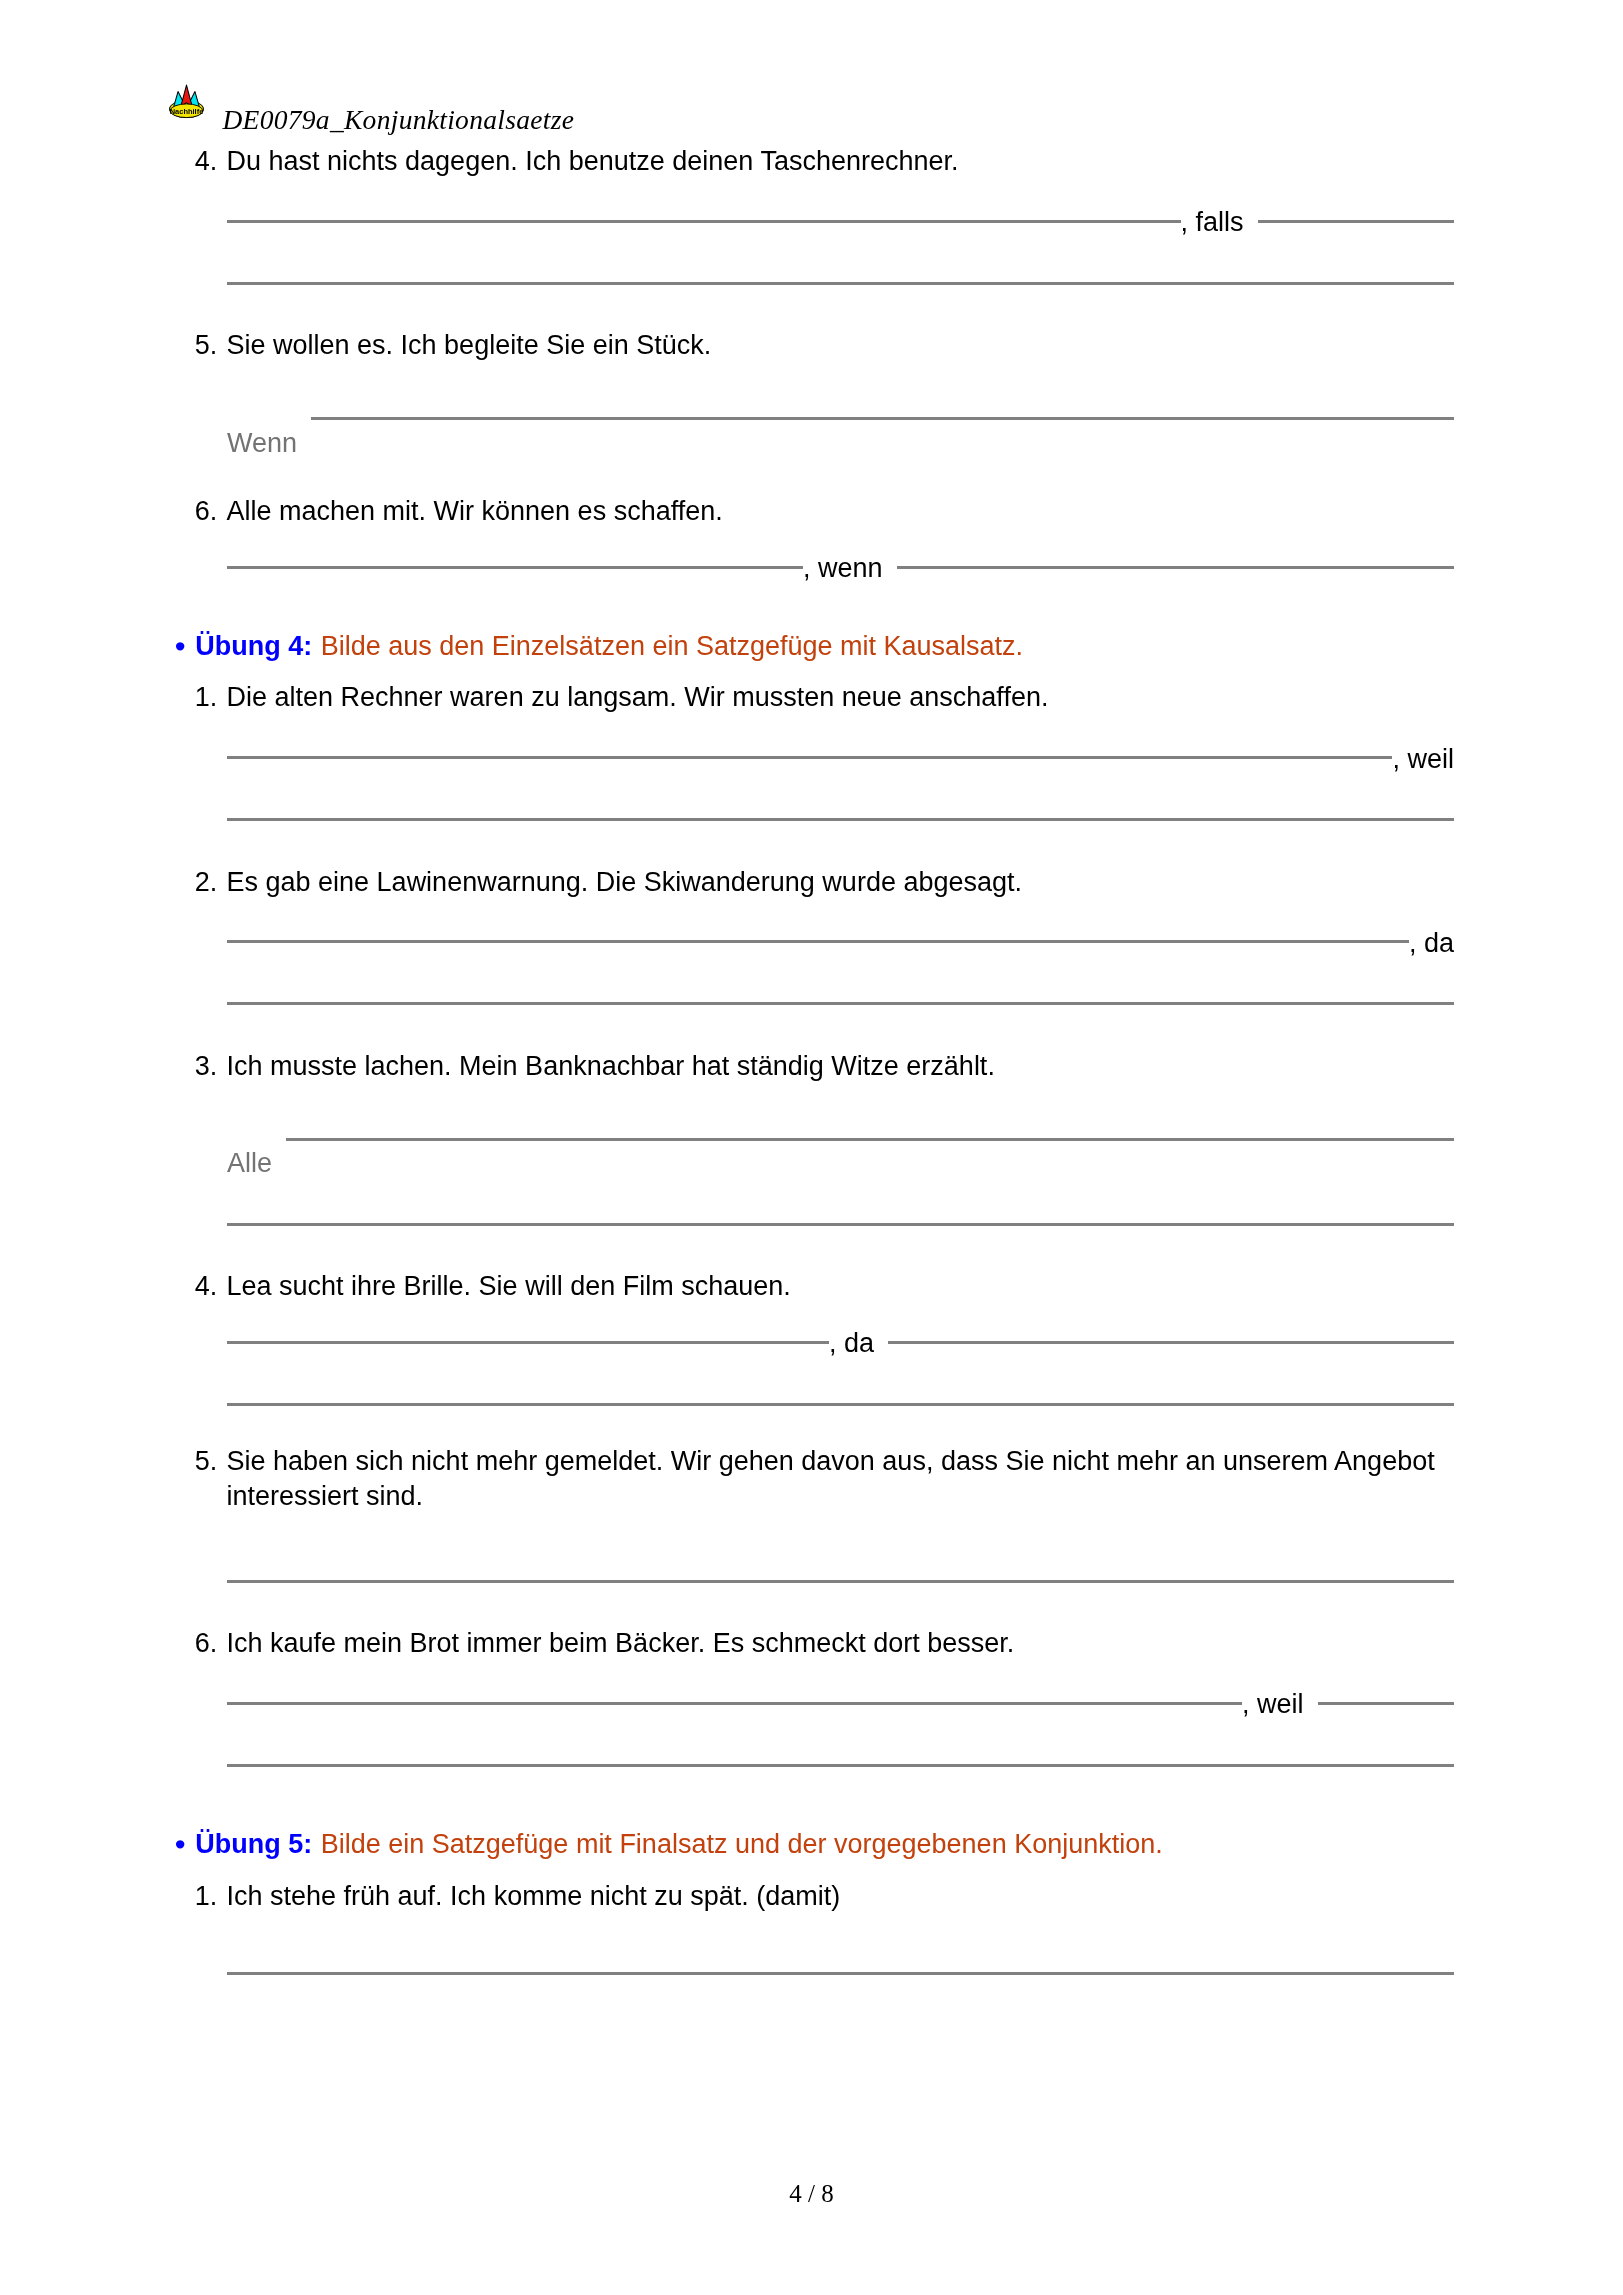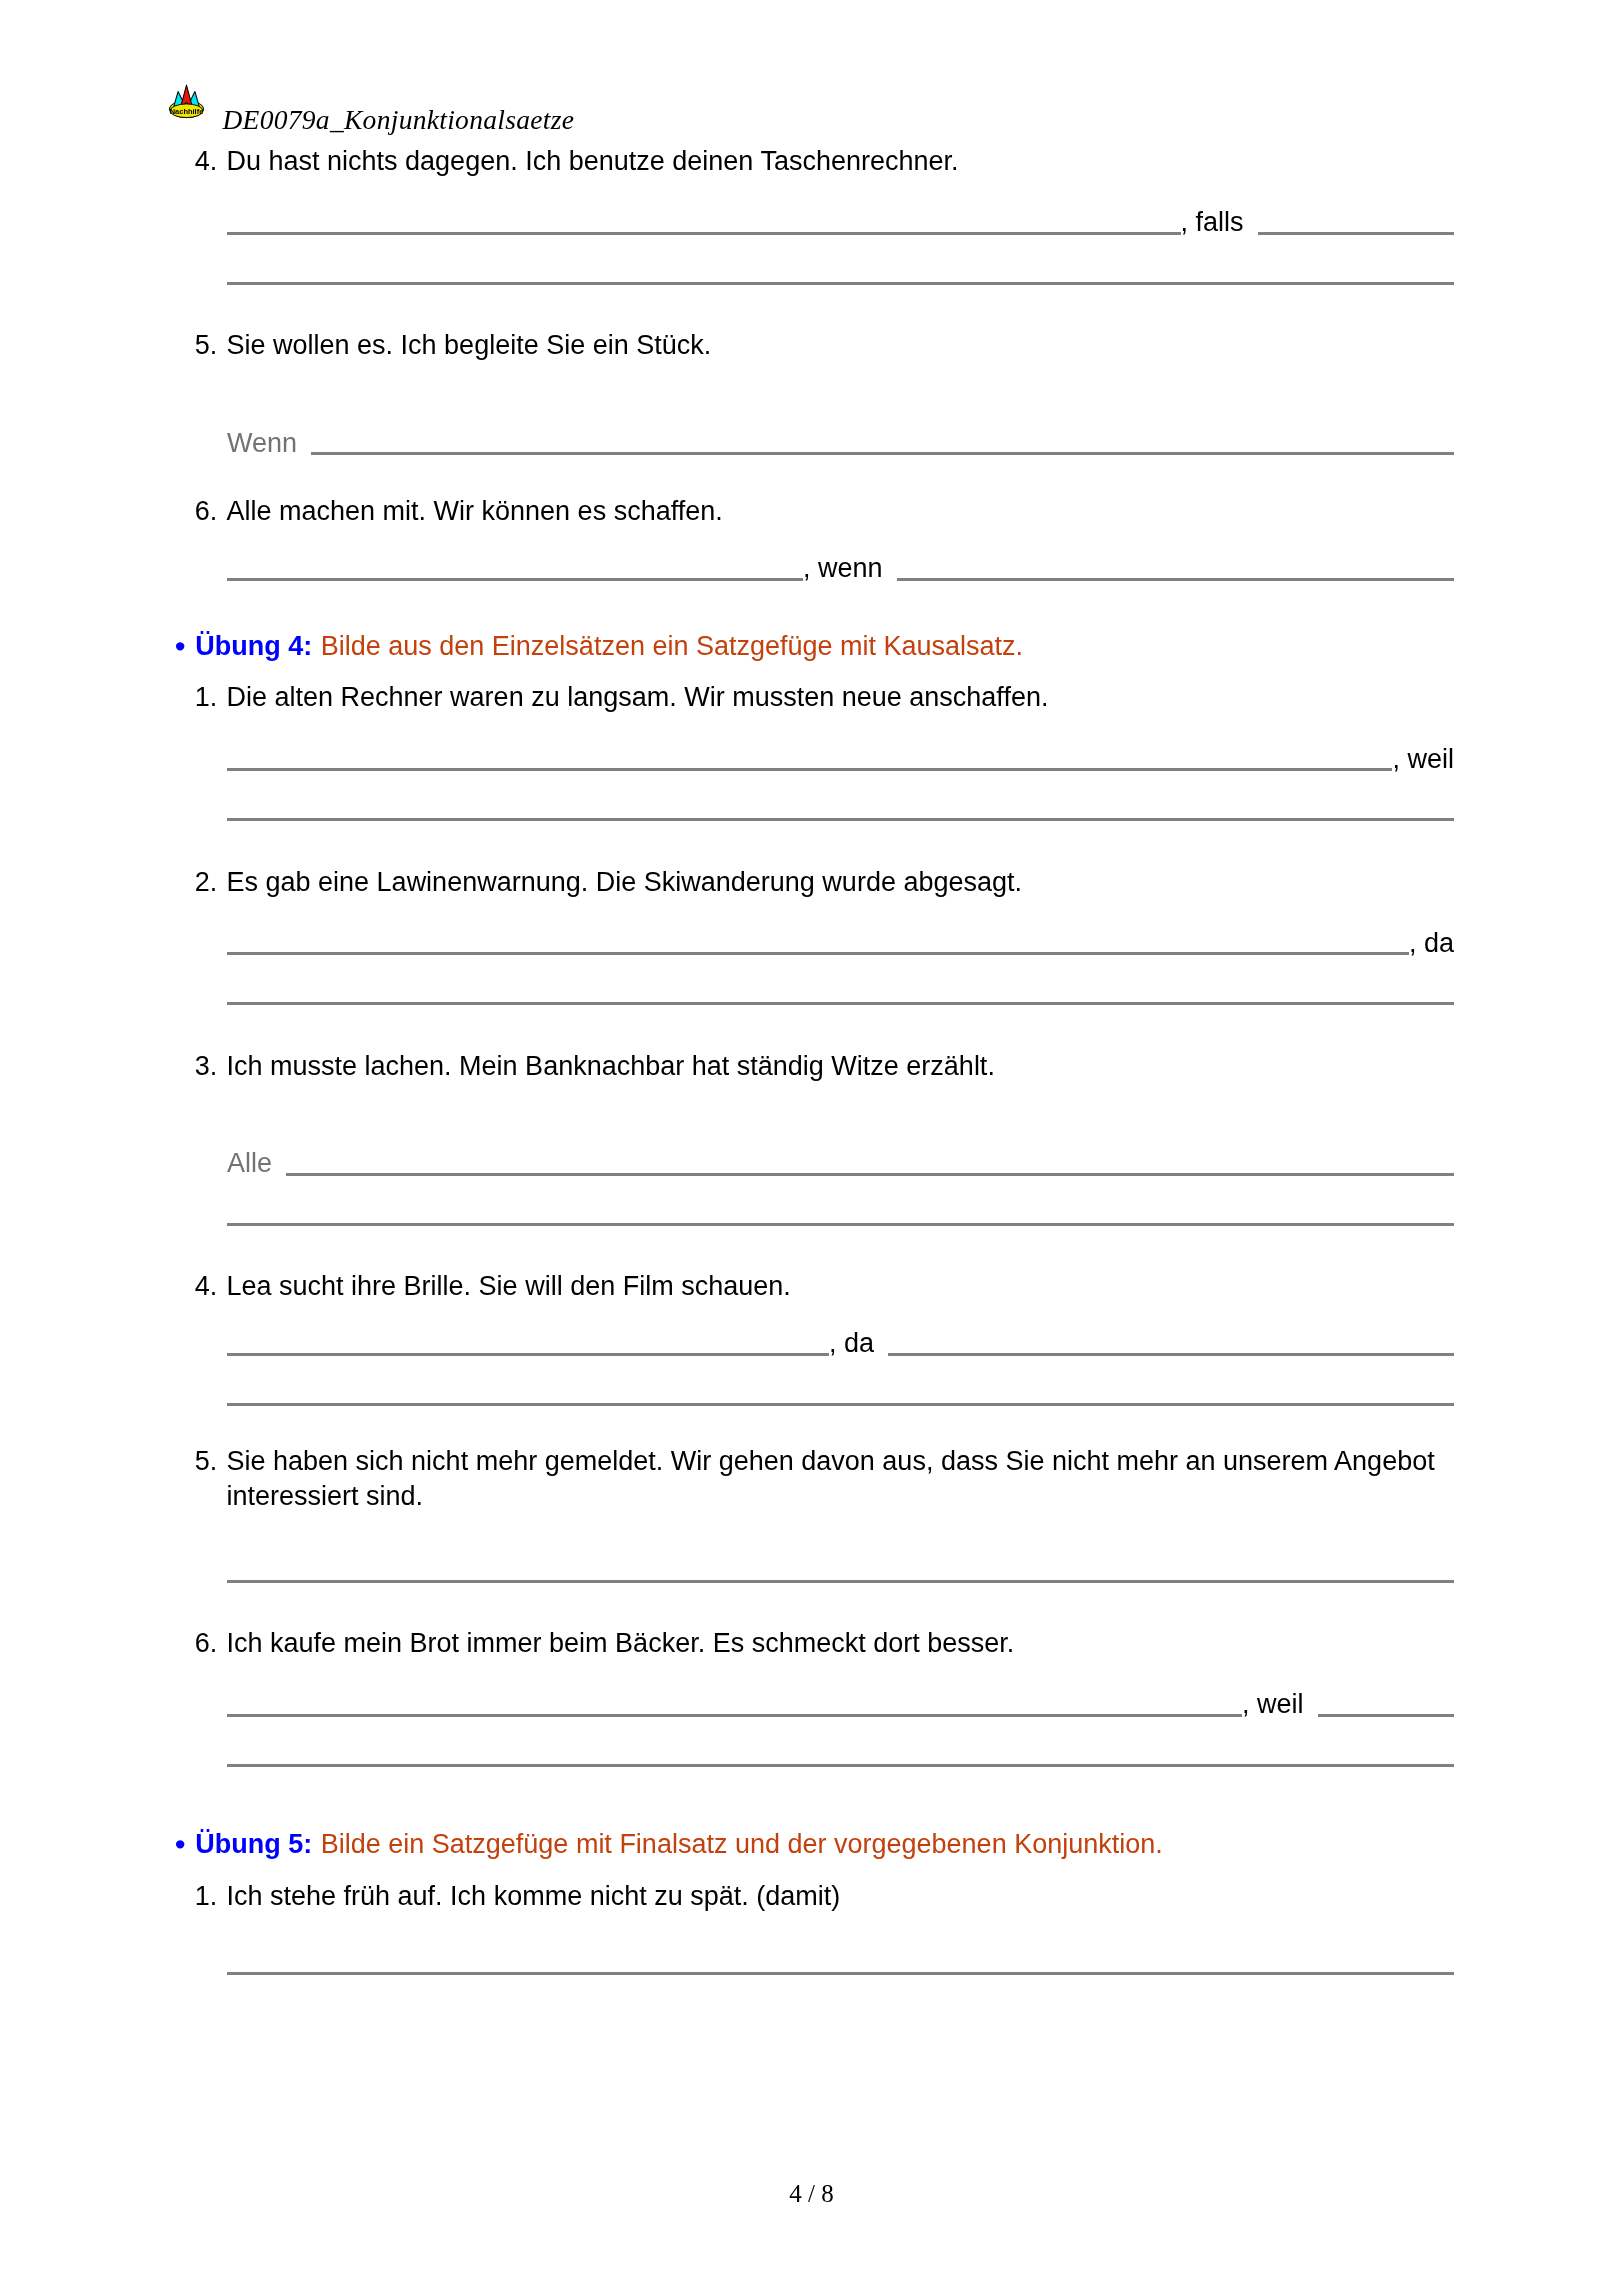--- a/index.html
+++ b/index.html
@@ -95,21 +95,21 @@
     text-align: right;
     margin-right: 9.2px;
   }
   .item-text {
     flex: 1 1 auto;
   }
 
   
   .answer-row {
     display: flex;
-    align-items: flex-end;
+    align-items: center;
     font-size: 27px;
     line-height: 1.0;
     padding-left: 62px;
   }
   .rule {
     border-bottom: 3.3px solid #808080;
     height: 0;
     flex: 0 0 auto;
     position: relative;
     top: -1.3px;

